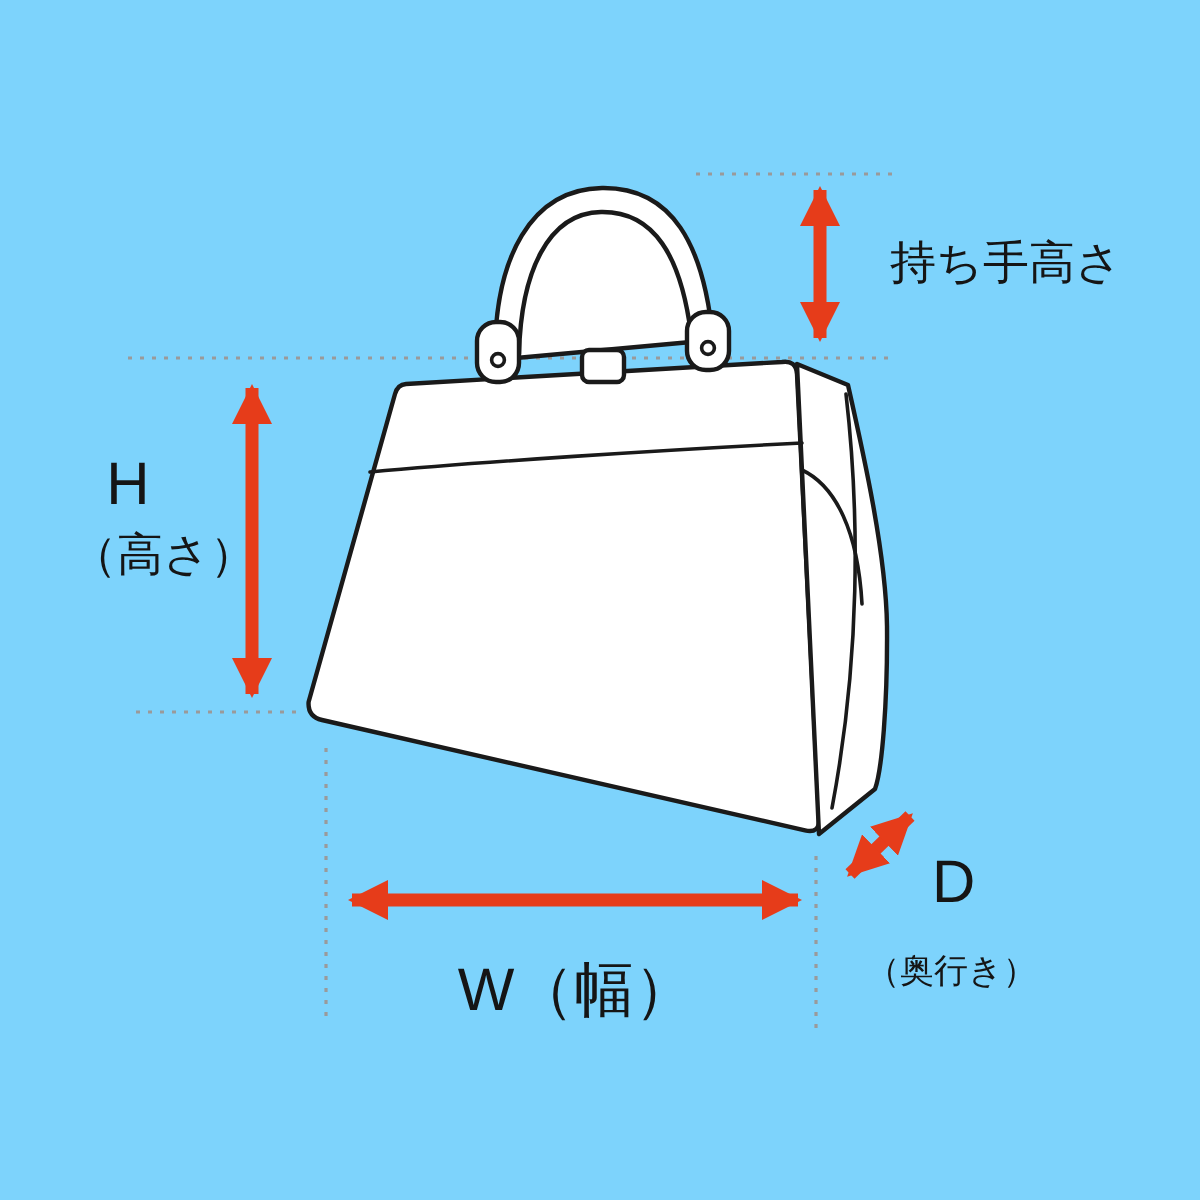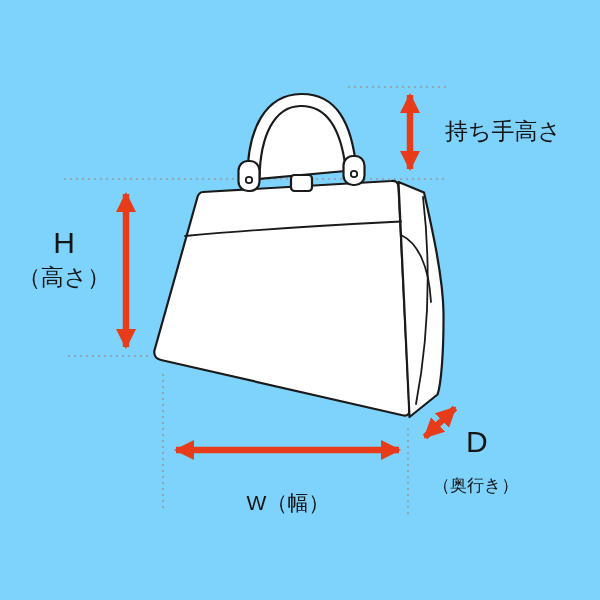--- a/index.html
+++ b/index.html
@@ -15,22 +15,22 @@
   }
   svg{position:absolute;left:0;top:0;}
   .guide{stroke:var(--guide);stroke-width:1.6;stroke-dasharray:2 4;fill:none;}
   .ink{stroke:var(--line);stroke-width:2.2;fill:none;stroke-linejoin:round;stroke-linecap:round;}
   .ink-fill{stroke:var(--line);stroke-width:2.2;fill:#ffffff;stroke-linejoin:round;}
   .thin{stroke:var(--line);stroke-width:1.8;fill:none;stroke-linecap:round;}
   .arrow{stroke:var(--arrow);stroke-width:6.5;fill:none;}
   .label{position:absolute;color:#151515;white-space:nowrap;}
   .lbl-handle{left:445px;top:116px;font-size:23px;}
   .lbl-h-letter{left:0;top:226px;width:128px;text-align:center;font-size:30px;}
-  .lbl-h-name{left:0;top:262px;width:128px;text-align:center;font-size:23px;}
-  .lbl-w{left:160px;top:489px;width:256px;text-align:center;font-size:21px;}
+  .lbl-h-name{left:0;top:262px;width:128px;text-align:right;font-size:23px;}
+  .lbl-w{left:160px;top:475px;width:256px;text-align:center;font-size:30px;}
   .lbl-d-letter{left:466px;top:425px;font-size:30px;}
   .lbl-d-name{left:433px;top:474px;font-size:17px;}
 </style>
 </head>
 <body>
 
 <div class="stage">
 
   <svg width="600" height="600" viewBox="0 0 600 600">
     <defs>

